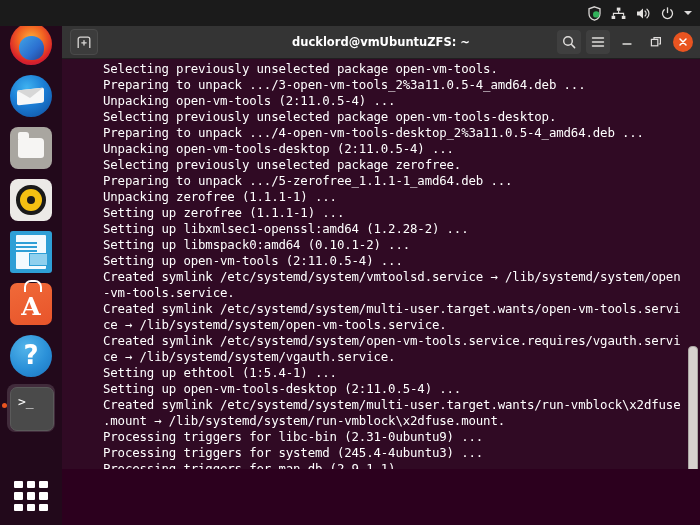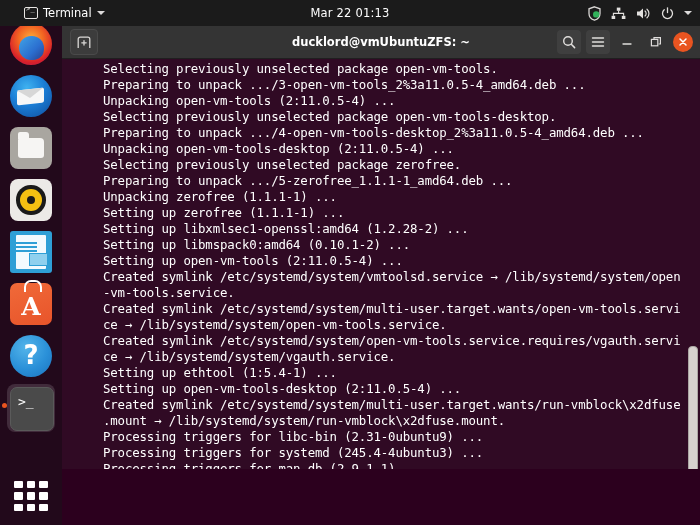--- a/index.html
+++ b/index.html
@@ -411,29 +411,21 @@
     cursor: pointer;
   }
 </style>
 </head>
 <body>
 
 <div id="screen">
 
   <div id="topbar">
 
-    <div id="appmenu">
-      <span class="term-glyph"></span>
-      <span class="label">Terminal</span>
-      <span class="caret-down"></span>
-    </div>
-
-    <div id="clock">
-      <span>Mar 22  01:13</span>
-    </div>
+
 
     <div id="sys-icons">
       <span class="sysicon">
         <svg width="13" height="15" viewBox="0 0 13 15">
           <path d="M6.5 0.8 L12 2.8 V7.4 C12 10.8 9.6 13.2 6.5 14.2 C3.4 13.2 1 10.8 1 7.4 V2.8 Z" fill="none" stroke="#d8d6d4" stroke-width="1.3"></path>
           <circle cx="8.2" cy="8.4" r="3.2" fill="#31b05a"></circle>
         </svg>
       </span>
       <span class="sysicon">
         <svg width="15" height="13" viewBox="0 0 15 13">

